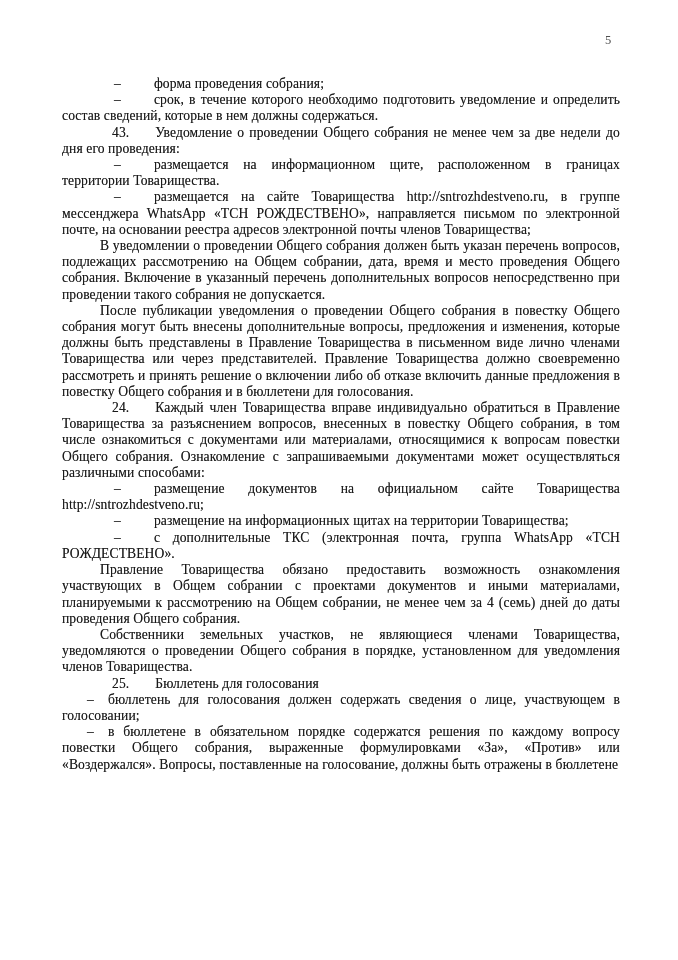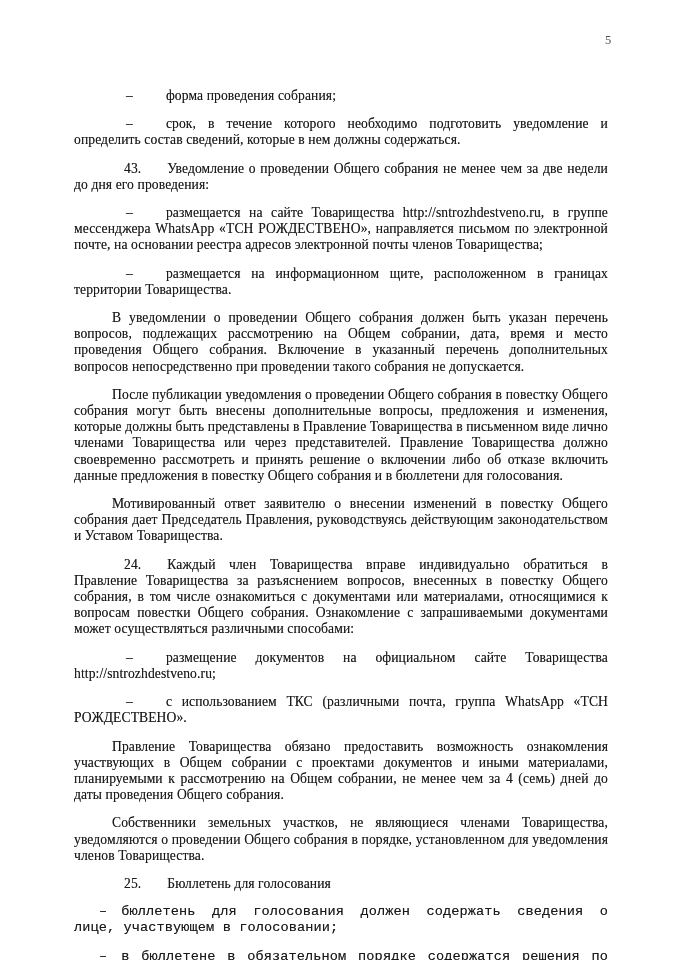--- a/index.html
+++ b/index.html
@@ -30,54 +30,54 @@
     position: absolute;
     top: 76px;
     left: 62px;
     width: 558px;
     font-size: 13.6px;
     line-height: 16.2px;
     text-align: justify;
     letter-spacing: 0.1px;
     text-shadow: 0 0 0.5px rgba(25,25,25,0.55);
   }
-  .para { margin: 12px; }
+  .para { margin: 0; }
   .para .tab { display: inline-block; height: 1px; }
 
   
   .para.bullet { text-indent: 52px; }
   .para.bullet .tab { width: 33px; }
 
   
   .para.section { text-indent: 50px; }
   .para.section .tab { width: 26px; }
 
   
   .para.body { text-indent: 38px; }
 
   
-  .para.bullet-narrow { text-indent: 25px; font-family: Liberation Mono, monospace; }
+  .para.bullet-narrow { text-indent: 25px; }
   .para.bullet-narrow .tab { width: 14px; }
 </style>
 </head>
 <body>
 
 <div class="page">
   <div class="page-number">5</div>
   <div class="doc-body">
       <p class="para bullet"><span class="marker">–</span><span class="tab"></span><span>форма проведения собрания;</span></p>
       <p class="para bullet"><span class="marker">–</span><span class="tab"></span><span>срок, в течение которого необходимо подготовить уведомление и определить состав сведений, которые в нем должны содержаться.</span></p>
       <p class="para section"><span class="marker">43.</span><span class="tab"></span><span>Уведомление о проведении Общего собрания не менее чем за две недели до дня его проведения:</span></p>
+      <p class="para bullet"><span class="marker">–</span><span class="tab"></span><span>размещается на информационном щите, расположенном в границах территории Товарищества.</span></p>
       <p class="para bullet"><span class="marker">–</span><span class="tab"></span><span>размещается на сайте Товарищества http://sntrozhdestveno.ru, в группе мессенджера WhatsApp «ТСН РОЖДЕСТВЕНО», направляется письмом по электронной почте, на основании реестра адресов электронной почты членов Товарищества;</span></p>
-      <p class="para bullet"><span class="marker">–</span><span class="tab"></span><span>размещается на информационном щите, расположенном в границах территории Товарищества.</span></p>
       <p class="para body"><span>В уведомлении о проведении Общего собрания должен быть указан перечень вопросов, подлежащих рассмотрению на Общем собрании, дата, время и место проведения Общего собрания. Включение в указанный перечень дополнительных вопросов непосредственно при проведении такого собрания не допускается.</span></p>
       <p class="para body"><span>После публикации уведомления о проведении Общего собрания в повестку Общего собрания могут быть внесены дополнительные вопросы, предложения и изменения, которые должны быть представлены в Правление Товарищества в письменном виде лично членами Товарищества или через представителей. Правление Товарищества должно своевременно рассмотреть и принять решение о включении либо об отказе включить данные предложения в повестку Общего собрания и в бюллетени для голосования.</span></p>
-      <p class="para body"><span>Мотивированный ответ заявителю о внесении изменений в повестку Общего собрания дает Председатель Правления, руководствуясь действующим законодательством и Уставом Товарищества.</span></p>
       <p class="para section"><span class="marker">24.</span><span class="tab"></span><span>Каждый член Товарищества вправе индивидуально обратиться в Правление Товарищества за разъяснением вопросов, внесенных в повестку Общего собрания, в том числе ознакомиться с документами или материалами, относящимися к вопросам повестки Общего собрания. Ознакомление с запрашиваемыми документами может осуществляться различными способами:</span></p>
       <p class="para bullet"><span class="marker">–</span><span class="tab"></span><span>размещение документов на официальном сайте Товарищества http://sntrozhdestveno.ru;</span></p>
-      <p class="para bullet"><span class="marker">–</span><span class="tab"></span><span>с использованием ТКС (различными почта, группа WhatsApp «ТСН РОЖДЕСТВЕНО».</span></p>
+      <p class="para bullet"><span class="marker">–</span><span class="tab"></span><span>размещение на информационных щитах на территории Товарищества;</span></p>
+      <p class="para bullet"><span class="marker">–</span><span class="tab"></span><span>с дополнительные ТКС (электронная почта, группа WhatsApp «ТСН РОЖДЕСТВЕНО».</span></p>
       <p class="para body"><span>Правление Товарищества обязано предоставить возможность ознакомления участвующих в Общем собрании с проектами документов и иными материалами, планируемыми к рассмотрению на Общем собрании, не менее чем за 4 (семь) дней до даты проведения Общего собрания.</span></p>
       <p class="para body"><span>Собственники земельных участков, не являющиеся членами Товарищества, уведомляются о проведении Общего собрания в порядке, установленном для уведомления членов Товарищества.</span></p>
       <p class="para section"><span class="marker">25.</span><span class="tab"></span><span>Бюллетень для голосования</span></p>
       <p class="para bullet-narrow"><span class="marker">–</span><span class="tab"></span><span>бюллетень для голосования должен содержать сведения о лице, участвующем в голосовании;</span></p>
       <p class="para bullet-narrow"><span class="marker">–</span><span class="tab"></span><span>в бюллетене в обязательном порядке содержатся решения по каждому вопросу повестки Общего собрания, выраженные формулировками «За», «Против» или «Воздержался». Вопросы, поставленные на голосование, должны быть отражены в бюллетене</span></p>
     </div>
 </div>
 
 </body></html>

